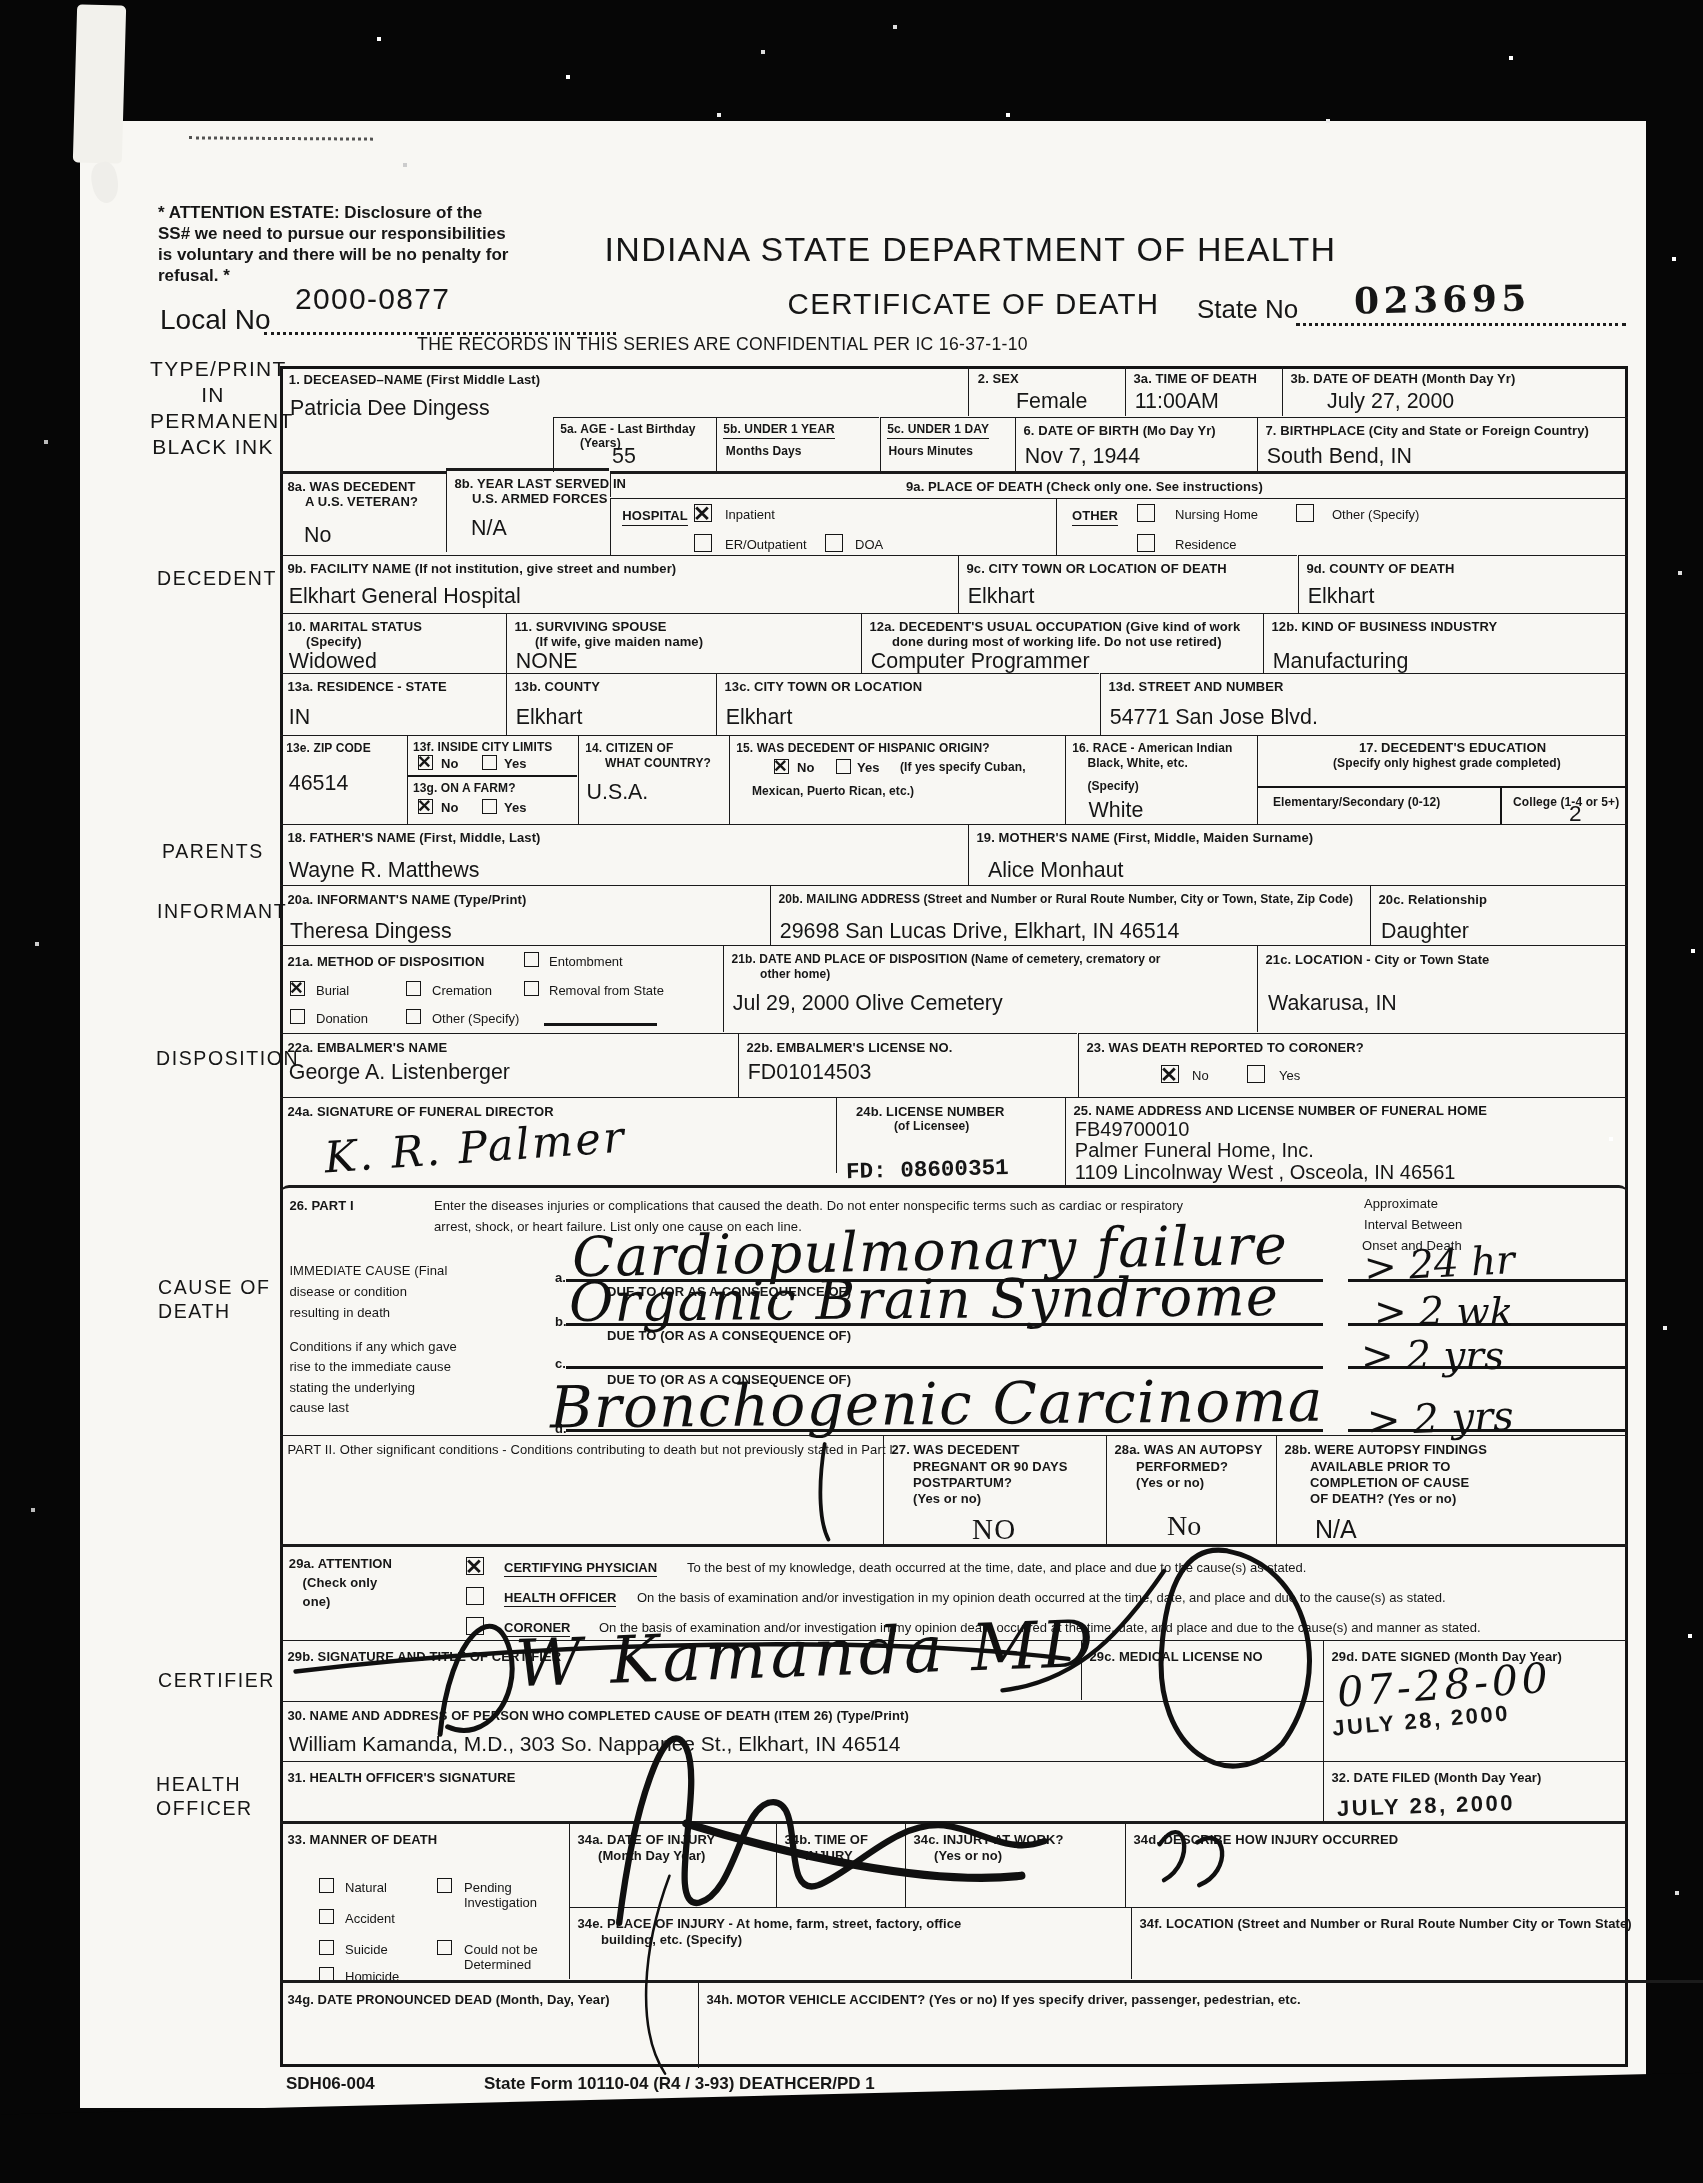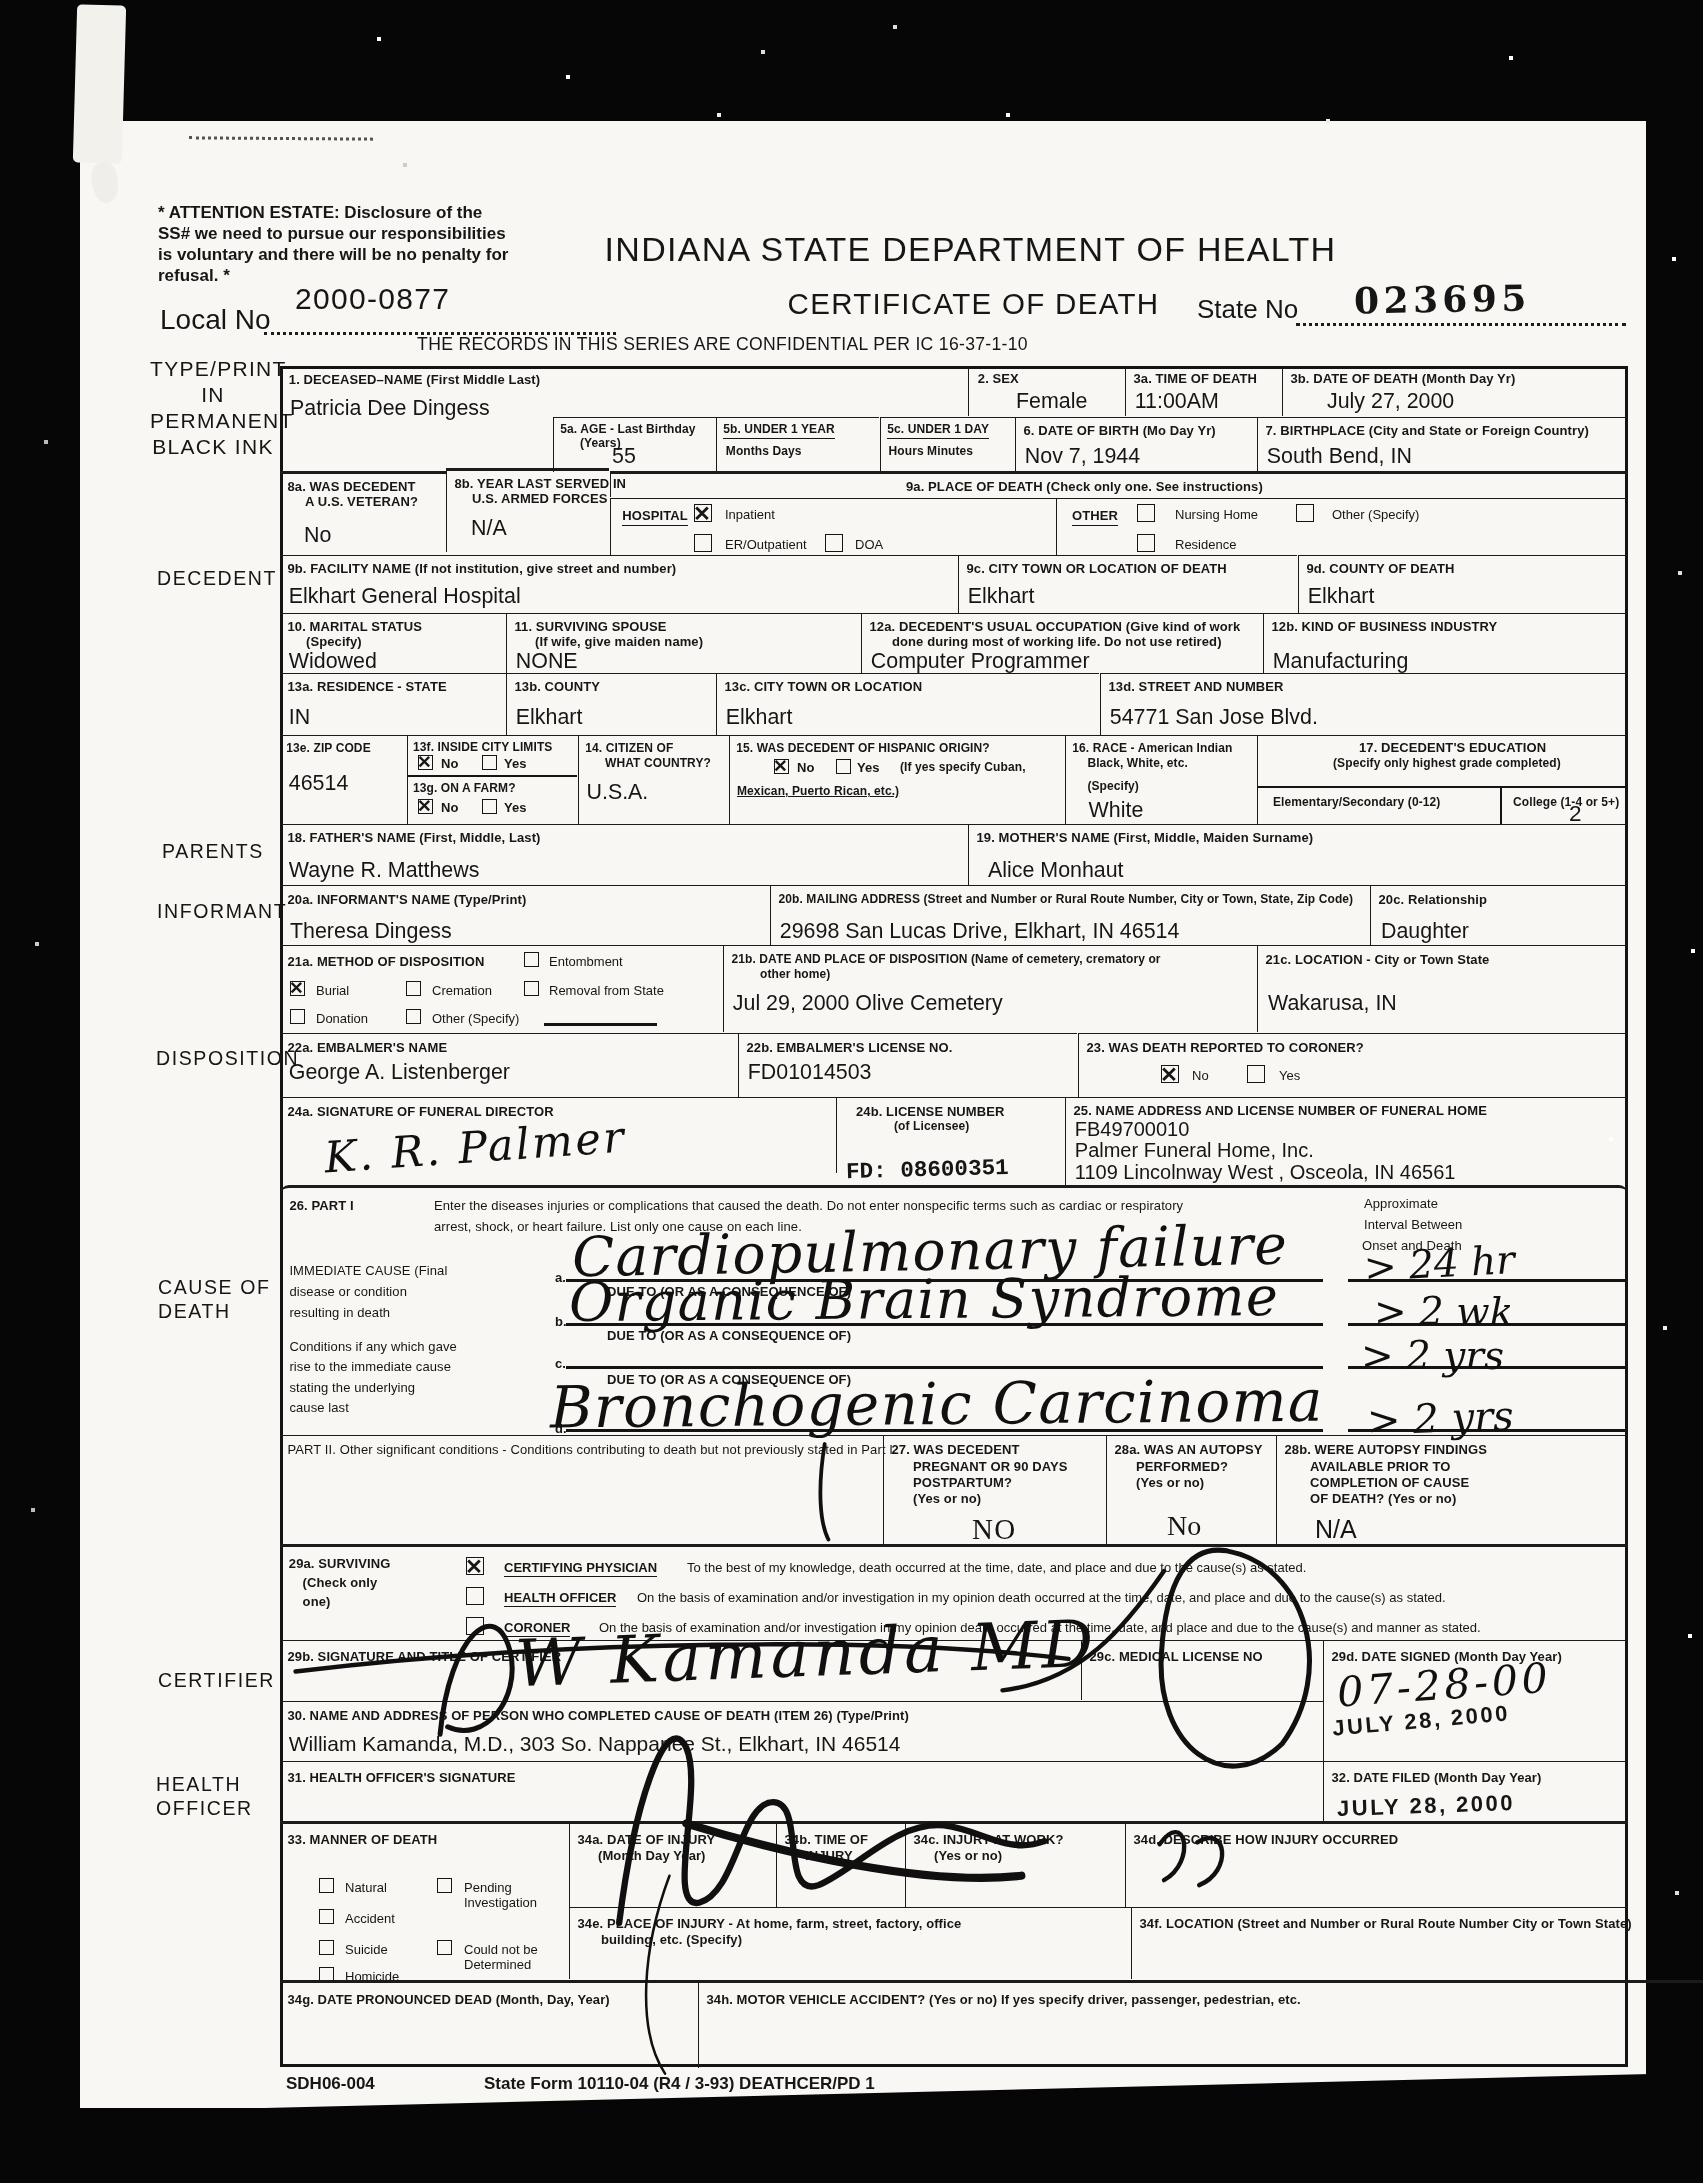--- a/index.html
+++ b/index.html
@@ -232,21 +232,21 @@
   <span class="lbl sm" style="left:26px;top:20px;">WHAT COUNTRY?</span>
   <span class="val" style="left:7.5px;top:44px;">U.S.A.</span>
 </div>
 <div class="cell" style="left:729px;top:735px;width:336px;height:89px;">
   <span class="lbl sm" style="left:6.3px;top:5px;">15.  WAS DECEDENT OF HISPANIC ORIGIN?</span>
   <span class="cb s x" style="left:44px;top:22.6px;"></span>
   <span class="cbl sm" style="left:67px;top:24px;">No</span>
   <span class="cb s" style="left:106px;top:22.6px;"></span>
   <span class="cbl sm" style="left:127px;top:24px;">Yes</span>
   <span class="lbl sm" style="left:170px;top:24px;">(If yes specify Cuban,</span>
-  <span class="lbl sm" style="left:7px;top:48px;text-decoration:underline;">Mexican, Puerto Rican, etc.)</span>
+  <span class="lbl sm" style="left:22px;top:48px;">Mexican, Puerto Rican, etc.)</span>
 </div>
 <div class="cell" style="left:1065px;top:735px;width:192px;height:89px;">
   <span class="lbl sm" style="left:6.3px;top:5px;">16.  RACE - American Indian</span>
   <span class="lbl sm" style="left:21.4px;top:20px;">Black, White, etc.</span>
   <span class="lbl sm" style="left:21.4px;top:43px;">(Specify)</span>
   <span class="val" style="left:22.6px;top:62px;">White</span>
 </div>
 <div class="cell" style="left:1257px;top:735px;width:371px;height:89px;">
   <span class="lbl" style="left:101px;top:3.8px;">17.  DECEDENT'S EDUCATION</span>
   <span class="lbl sm" style="left:75px;top:20px;">(Specify only highest grade completed)</span>
@@ -399,21 +399,21 @@
 </div>
 <div class="cell" style="left:1276px;top:1435px;width:352px;height:109px;">
   <span class="lbl" style="left:7.5px;top:6.3px;">28b.  WERE AUTOPSY FINDINGS</span>
   <span class="lbl" style="left:33px;top:22.6px;">AVAILABLE PRIOR TO</span>
   <span class="lbl" style="left:33px;top:39px;">COMPLETION OF CAUSE</span>
   <span class="lbl" style="left:33px;top:55px;">OF DEATH?  (Yes or no)</span>
   <span class="val" style="left:38px;top:79px;font-size:25px;">N/A</span>
 </div>
 
 <div class="cell c0 th" style="left:280px;top:1544px;width:1348px;height:96px;">
-  <span class="lbl" style="left:8.8px;top:8.8px;">29a.  SURVIVING</span>
+  <span class="lbl" style="left:8.8px;top:8.8px;">29a.  ATTENTION</span>
   <span class="lbl" style="left:22.6px;top:28px;">(Check only</span>
   <span class="lbl" style="left:22.6px;top:47px;">one)</span>
   <span class="cb x" style="left:186px;top:10px;"></span>
   <span class="cbl u" style="left:224px;top:12.6px;">CERTIFYING PHYSICIAN</span>
   <span class="cbl" style="left:407px;top:12.6px;font-weight:400;">To the best of my knowledge, death occurred at the time, date, and place and due to the cause(s) as stated.</span>
   <span class="cb" style="left:186px;top:40px;"></span>
   <span class="cbl u" style="left:224px;top:43px;">HEALTH OFFICER</span>
   <span class="cbl" style="left:357px;top:43px;font-weight:400;">On the basis of examination and/or investigation in my opinion death occurred at the time, date, and place and due to the cause(s) as stated.</span>
   <span class="cb" style="left:186px;top:70px;"></span>
   <span class="cbl u" style="left:224px;top:73px;">CORONER</span>

